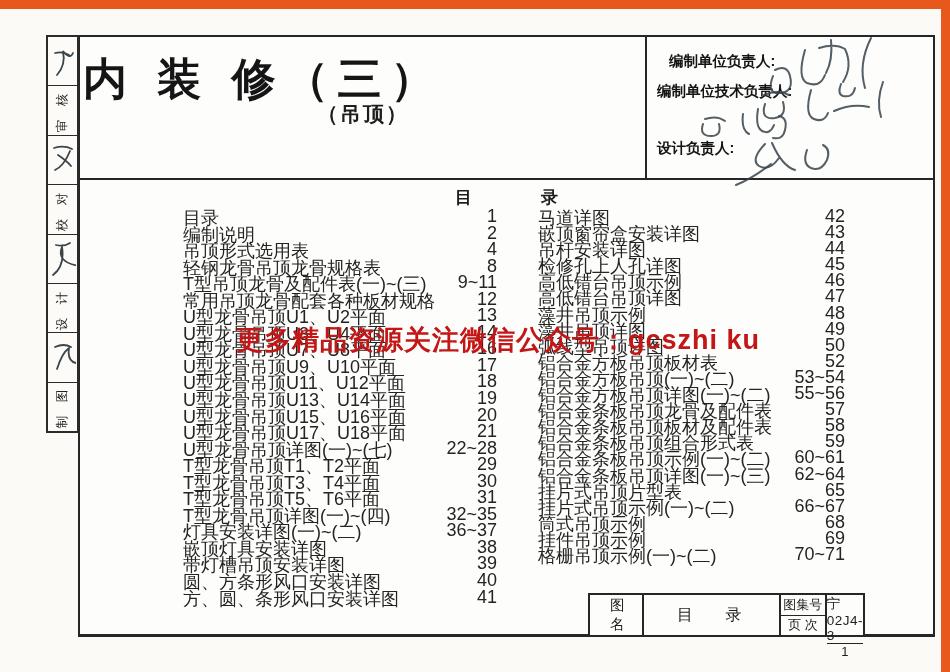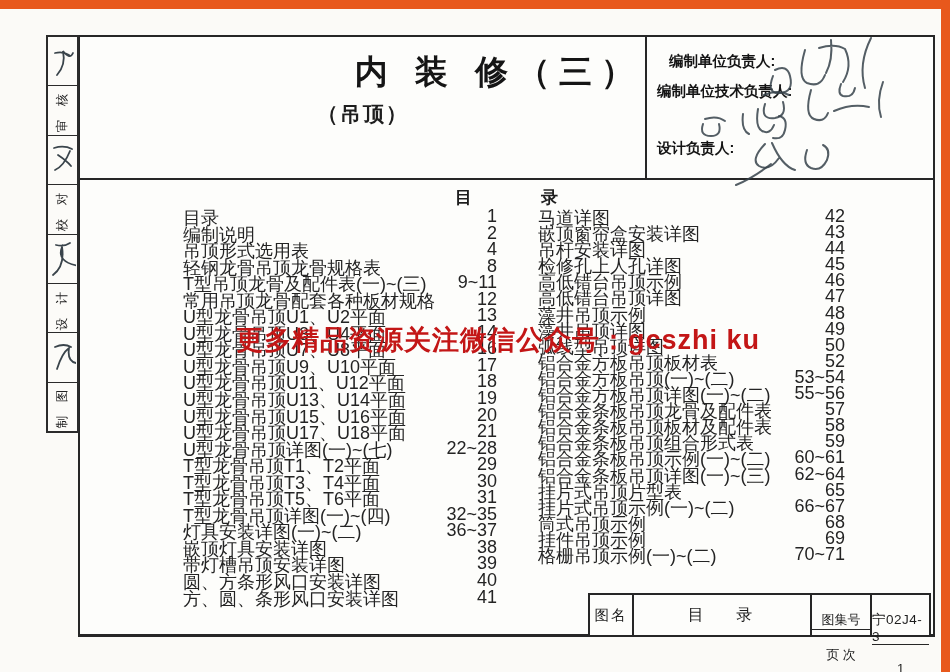--- a/index.html
+++ b/index.html
@@ -20,21 +20,21 @@
   #hdr-vline{left:645px;top:35px;width:2px;height:145px;background:#262626;}
   #hdr-hline{left:78px;top:178px;width:857px;height:2px;background:#262626;}
   
   #strip{left:46px;top:35px;width:33px;height:398px;border:2px solid #2b2b2b;
     box-sizing:border-box;display:flex;flex-direction:column;background:#fcfbf8;}
   .strip-cell{flex:1;border-bottom:1.6px solid #2b2b2b;display:flex;align-items:center;justify-content:center;overflow:hidden;}
   .strip-cell:last-child{border-bottom:none;}
   .strip-label{transform:rotate(-90deg);white-space:nowrap;font-size:12.5px;letter-spacing:5px;color:#222;}
   .strip-sig svg{display:block;}
   
-  #main-title{left:83px;top:50px;width:560px;text-align:right;font-size:33px;font-weight:bold;letter-spacing:9px;color:#151515;}
+  #main-title{left:83px;top:50px;width:560px;text-align:left;font-size:44px;font-weight:bold;letter-spacing:9px;color:#151515;}
   #sub-title{left:83px;top:100px;width:560px;text-align:center;font-size:21px;font-weight:bold;letter-spacing:2px;}
   #org-line{left:83px;top:133px;width:560px;text-align:center;font-size:23px;font-weight:bold;letter-spacing:1px;}
   
   .sig-row{position:absolute;left:657px;width:270px;height:22px;font-size:14.5px;font-weight:bold;color:#141414;}
   #sig-svg{left:645px;top:30px;width:290px;height:158px;pointer-events:none;}
   #sig-svg path{stroke:#36424a;stroke-width:2;fill:none;stroke-linecap:round;opacity:.85;}
   
   #toc-mu{left:455px;top:186px;font-size:17px;font-weight:600;}
   #toc-lu{left:541px;top:186px;font-size:17px;font-weight:600;}
   .toc-col{position:absolute;top:206px;}
@@ -44,28 +44,28 @@
   #toc-right .toc-entry{height:16.1px;}
   .toc-entry .t{flex:none;}
   .toc-entry .dots{flex:1;margin:0 4px;height:14px;
     background-image:radial-gradient(circle,#4a4a4a 0.9px,rgba(0,0,0,0) 1.1px);
     background-size:4.6px 14px;background-repeat:repeat-x;background-position:0 8px;}
   .toc-entry .p{flex:none;min-width:40px;text-align:right;color:#242424;}
   
   #watermark{left:236px;top:322px;font-size:27px;font-weight:700;letter-spacing:1px;
     color:#c31616;white-space:nowrap;}
   
-  #tblock{left:588px;top:593px;width:343px;height:44px;border:2px solid #262626;
-    box-sizing:border-box;display:flex;background:#fdfdfb;}
+  #tblock{left:588px;top:593px;width:277px;height:44px;border:2px solid #262626;
+    box-sizing:border-box;display:flex;background:#fdfdfb;padding-left:20px;}
   .tb-cell{display:flex;align-items:center;justify-content:center;}
   #tb-name-label{width:42px;border-right:2px solid #262626;font-size:14.5px;letter-spacing:2px;}
   #tb-name-value{width:178px;border-right:2px solid #262626;font-size:16px;letter-spacing:14px;padding-left:10px;box-sizing:border-box;}
   .tb-right{width:58px;display:flex;flex-direction:column;}
   .tb-right2{flex:1;display:flex;flex-direction:column;border-left:2px solid #262626;}
-  .tb-rowcell{flex:1;display:flex;align-items:center;justify-content:center;font-size:13px;margin-top:16px;}
+  .tb-rowcell{flex:1;display:flex;align-items:center;justify-content:center;font-size:13px;}
   .tb-top{border-bottom:1.6px solid #262626;}
   #tb-atlas-value{font-size:13.5px;letter-spacing:0.5px;}
 </style>
 </head>
 <body>
 
 <div id="page">
 
   <div class="abs" id="bar-top"></div>
   <div class="abs" id="bar-right"></div>

